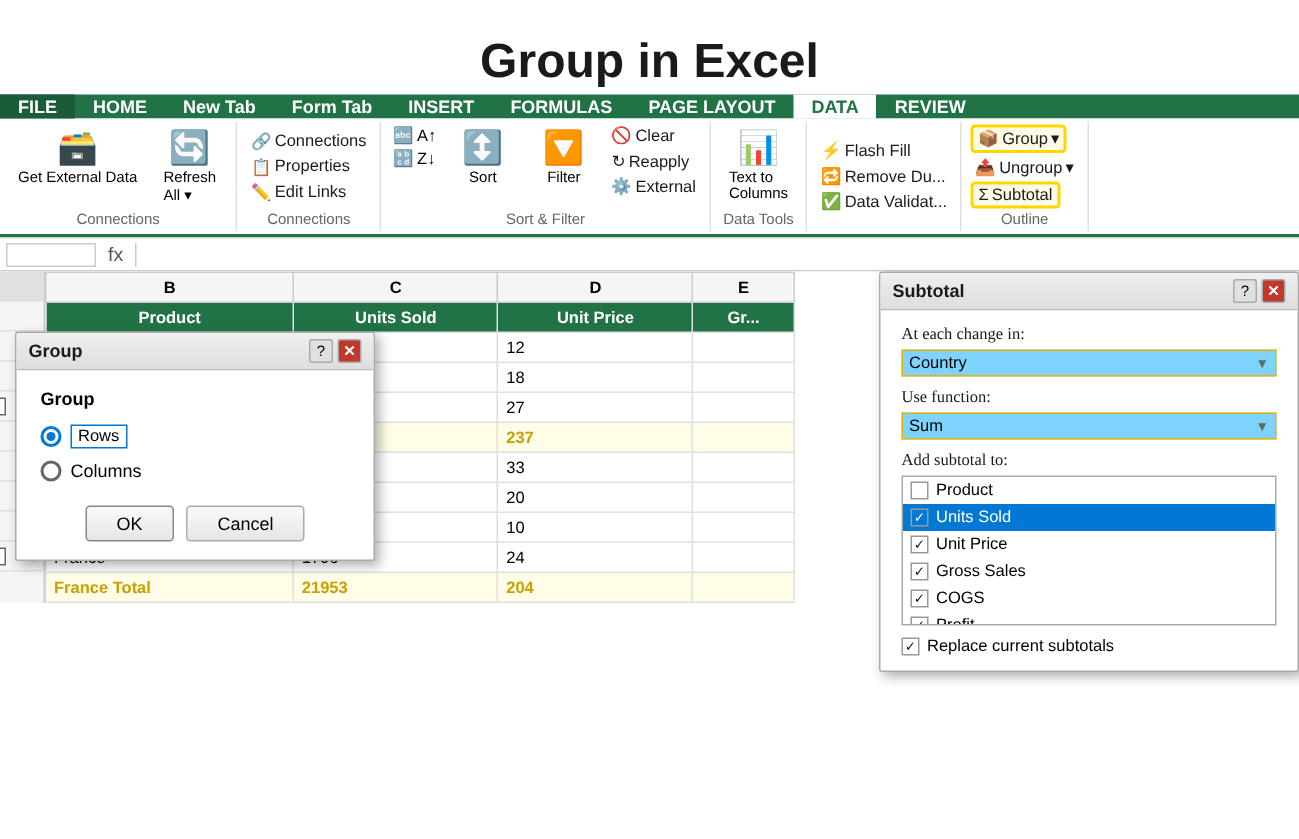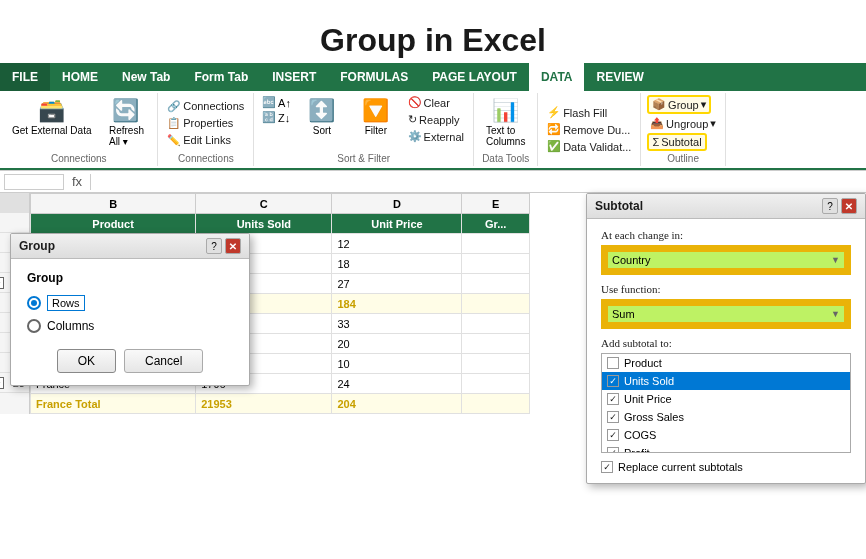--- a/index.html
+++ b/index.html
@@ -19,21 +19,21 @@
     .ribbon {
       background: white;
       border-bottom: 1px solid #ccc;
     }
 
     
     .tab-bar {
       display: flex;
       align-items: center;
       background: #217346;
-      height: 28px;
+      height: 16px;
     }
     .tab-item {
       padding: 0 12px;
       color: white;
       font-size: 12px;
       font-weight: 600;
       height: 100%;
       display: flex;
       align-items: center;
       cursor: pointer;
@@ -367,24 +367,24 @@
       padding: 10px 14px;
     }
     .subtotal-label {
       font-size: 11px;
       margin-bottom: 4px;
       color: #1a1a1a;
       font-family: Liberation Serif, serif;
     }
     .subtotal-select {
       width: 100%;
-      border: 7px solid #eab308;
+      border: 1px solid #eab308;
       padding: 2px 4px;
       font-size: 11px;
-      background: #bef264;
+      background: #7dd3fc;
       margin-bottom: 8px;
       display: flex;
       justify-content: space-between;
       align-items: center;
     }
     .select-arrow {
       font-size: 9px;
       color: #666;
     }
     .subtotal-list {
@@ -648,21 +648,21 @@
             </tr>
             <tr>
               <td>Montana</td>
               <td>2563</td>
               <td>27</td>
               <td></td>
             </tr>
             <tr class="total-row">
               <td style="color:#c8a000;font-weight:bold;">Canada Total</td>
               <td style="font-weight:bold;">27914</td>
-              <td style="font-weight:bold;">184</td>
+              <td style="font-weight:bold;">237</td>
               <td></td>
             </tr>
             <tr>
               <td>France</td>
               <td>2450</td>
               <td>33</td>
               <td></td>
             </tr>
             <tr>
               <td>France</td>

